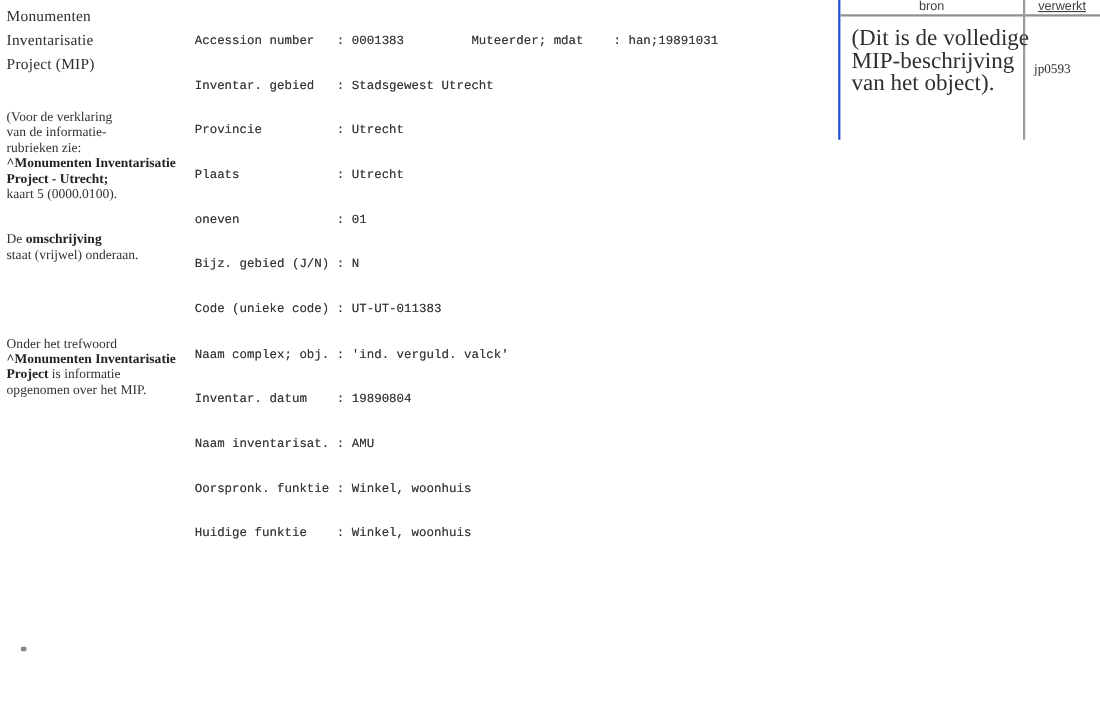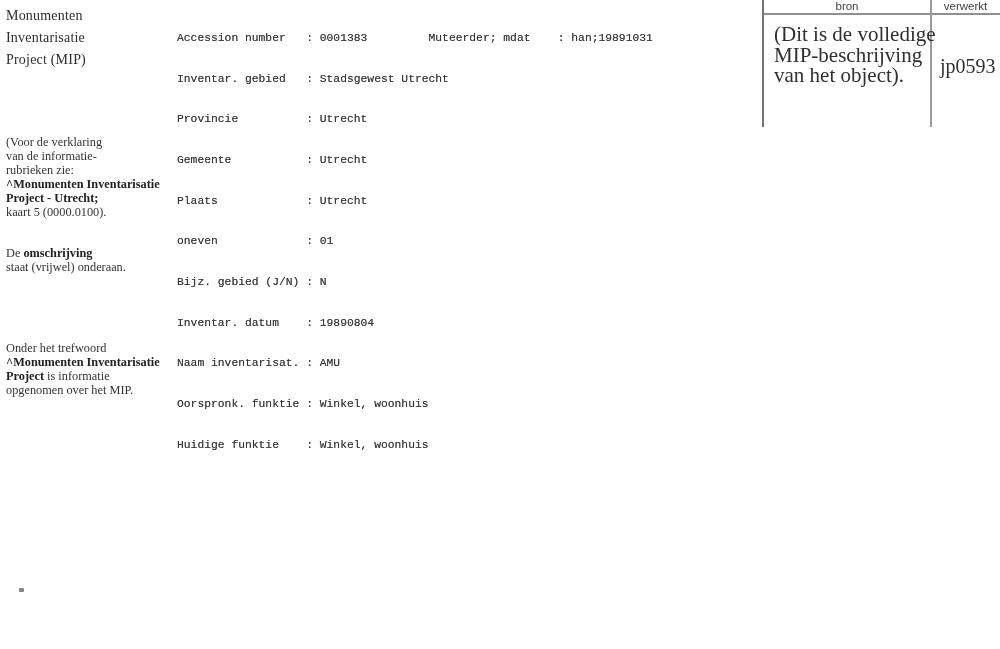--- a/index.html
+++ b/index.html
@@ -12,61 +12,61 @@
     color: #333333;
   }
 
   
   .sidebar-block { position: absolute; left: 6px; }
   .mip-title {
     top: 5px;
     font-size: 14px; line-height: 22px;
     color: #2e2e2e; letter-spacing: 0.2px;
   }
-  .note { font-size: 12.3px; line-height: 13.9px; color: #333; margin-top: 36px; }
+  .note { font-size: 12.3px; line-height: 13.9px; color: #333; }
   .note b { color: #222; }
   .note-1 { top: 100px; }
   .note-2 { top: 211px; }
   .note-3 { top: 306px; }
 
   
   .record {
     position: absolute; left: 177px; top: 5px;
     font-family: "Liberation Mono", "DejaVu Sans Mono", monospace;
     font-size: 11.33px; line-height: 13.55px;
     color: #343434;
     white-space: pre;
     text-shadow: 0 0 0.5px rgba(40,40,40,0.55);
   }
   .record-line { min-height: 13.55px; }
 
   
   .status-table {
     position: absolute; left: 762px; top: 0; width: 237px; height: 127px;
-    border-left: 2px solid #737373;
+    border-left: 2px solid #1d4ed8;
   }
   .status-header {
     display: flex; height: 13px;
     border-bottom: 2px solid #8f8f8f;
     font-family: "Liberation Sans", sans-serif;
     font-size: 11.5px; line-height: 12px; color: #3f3f3f;
   }
   .status-header .col-bron   { width: 166px; text-align: center; }
-  .status-header .col-verw   { flex: 1; text-align: center; }
+  .status-header .col-verw   { flex: 1; text-align: center; text-decoration: underline; }
   .status-divider {
     position: absolute; left: 166px; top: 0; width: 2px; height: 127px;
     background: #9a9a9a;
   }
   .bron-cell {
     position: absolute; left: 10px; top: 24px;
     font-size: 21px; line-height: 20.5px; color: #2f2f2f;
   }
   .verwerkt-cell {
     position: absolute; left: 176px; top: 55px;
-    font-size: 20px; color: #2f2f2f;
+    font-size: 12px; color: #2f2f2f;
   }
 
   
   .scan-dot {
     position: absolute; left: 19px; top: 588px; width: 5px; height: 4px;
     background: #868686; border-radius: 1px;
   }
 </style>
 </head>
 <body>
@@ -95,24 +95,25 @@
   <div>Onder het trefwoord</div>
   <div><b>^Monumenten Inventarisatie</b></div>
   <div><b>Project</b><span> is informatie</span></div>
   <div>opgenomen over het MIP.</div>
 </div>
 
 <div class="record">
   <div class="record-line">Accession number   : 0001383         Muteerder; mdat    : han;19891031</div>
   <div class="record-line">Inventar. gebied   : Stadsgewest Utrecht</div>
   <div class="record-line">Provincie          : Utrecht</div>
-  <div class="record-line">Gemeente           : Utrecht</div>
   <div class="record-line">Plaats             : Utrecht</div>
   <div class="record-line">oneven             : 01</div>
   <div class="record-line">Bijz. gebied (J/N) : N</div>
+  <div class="record-line">Code (unieke code) : UT-UT-011383</div>
+  <div class="record-line">Naam complex; obj. : 'ind. verguld. valck'</div>
   <div class="record-line">Inventar. datum    : 19890804</div>
   <div class="record-line">Naam inventarisat. : AMU</div>
   <div class="record-line">Oorspronk. funktie : Winkel, woonhuis</div>
   <div class="record-line">Huidige funktie    : Winkel, woonhuis</div>
   
   
   
   
   
   

